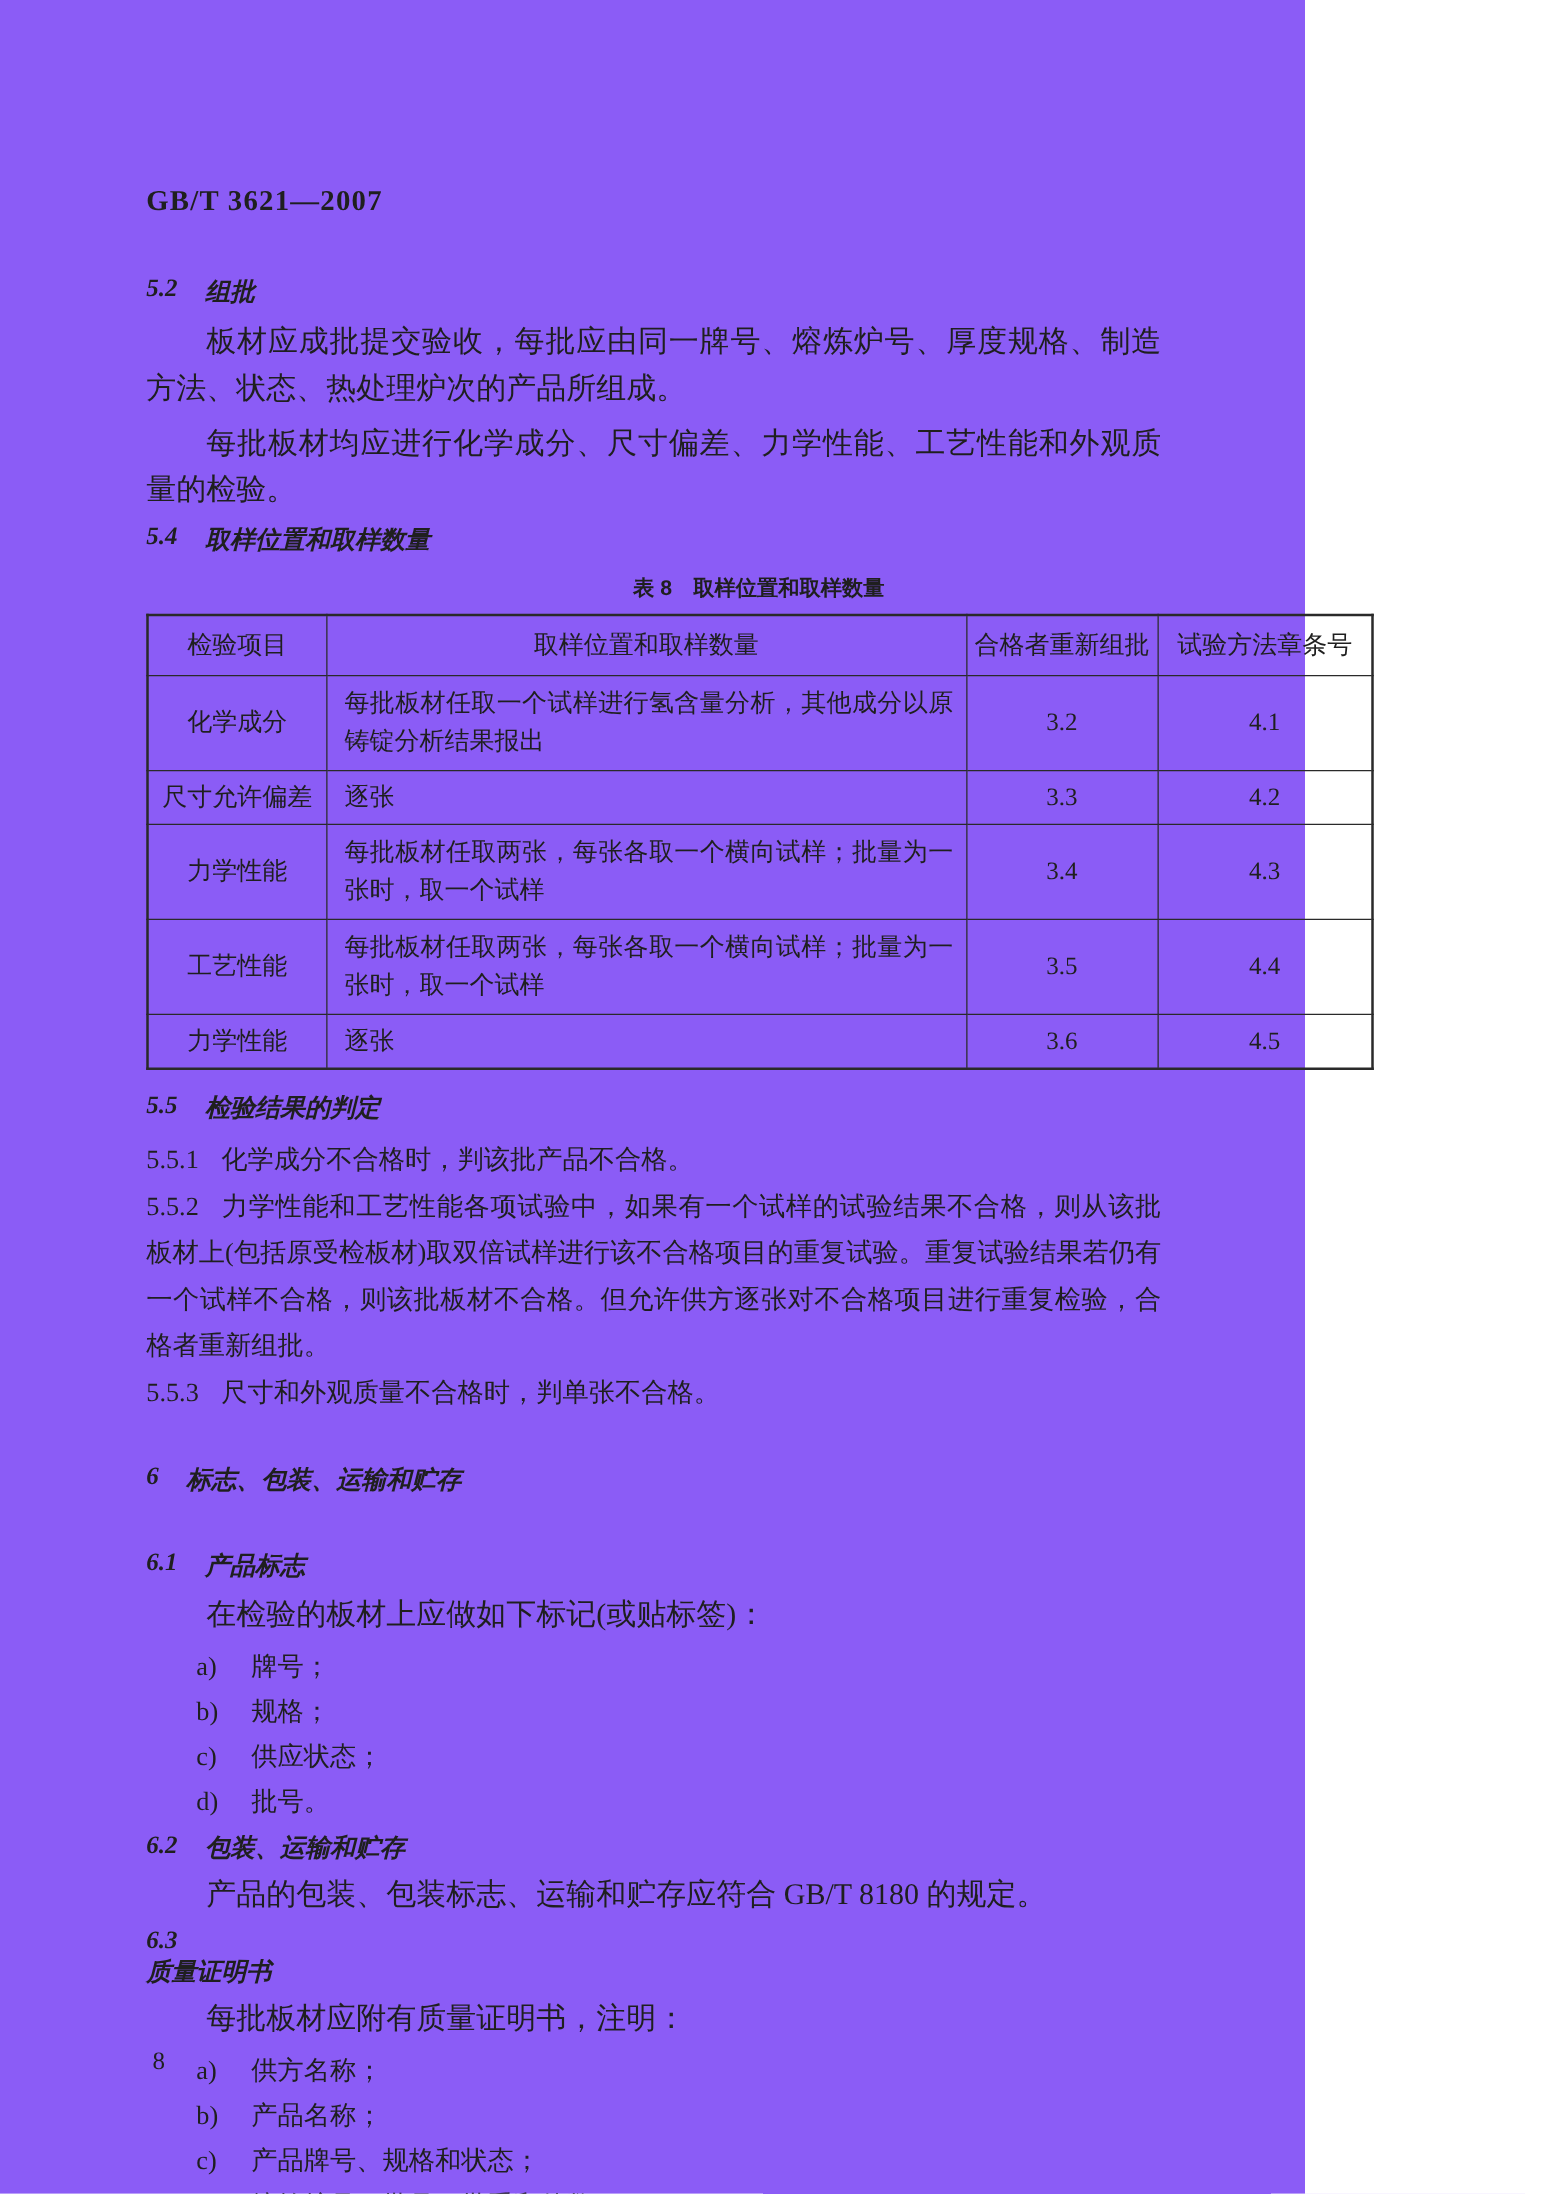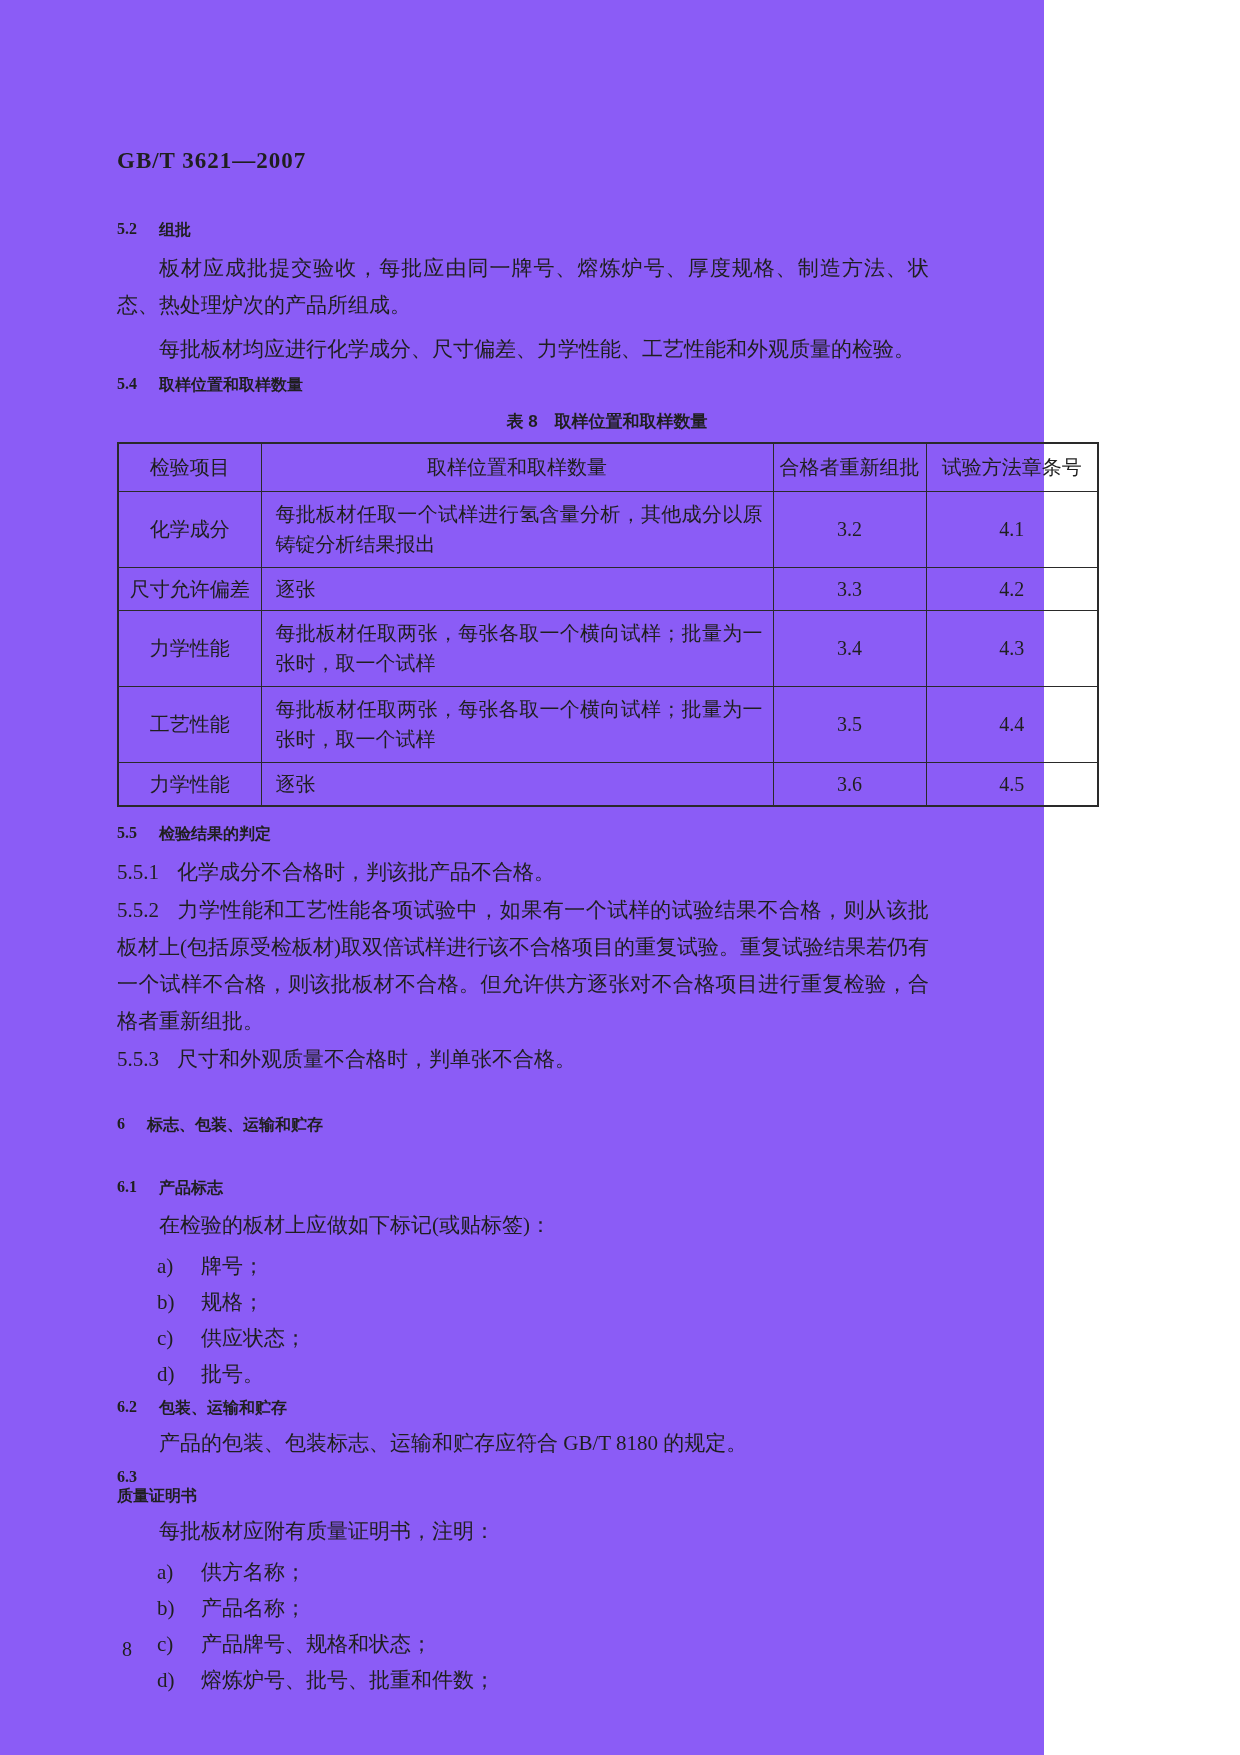--- a/index.html
+++ b/index.html
@@ -18,26 +18,27 @@
   }
   .doc-header {
     font-family: "Liberation Serif", serif;
     font-size: 23px;
     font-weight: bold;
     letter-spacing: 1px;
   }
   .sec-heading {
     font-family: "Liberation Sans", sans-serif;
     font-weight: bold;
-    font-size: 16px;
+    font-size: 20px;
     display: flex;
+    font-style: italic;
   }
   .sec-heading .sec-num { margin-right: 22px; font-family: "Liberation Serif", serif; }
   .para {
-    font-size: 21px;
+    font-size: 24px;
     line-height: 37px;
     text-align: justify;
     text-indent: 2em;
   }
   .num-para {
     font-size: 21px;
     line-height: 37px;
     text-align: justify;
   }
   .num-para .pnum { margin-right: 18px; }

